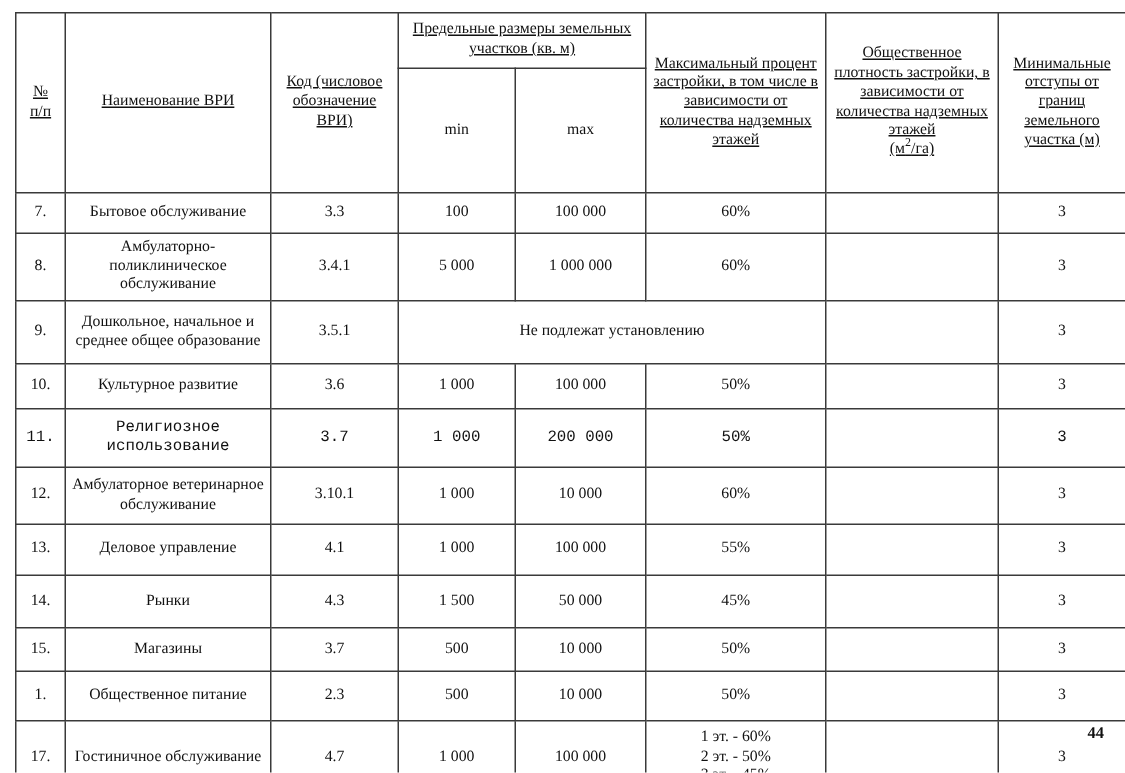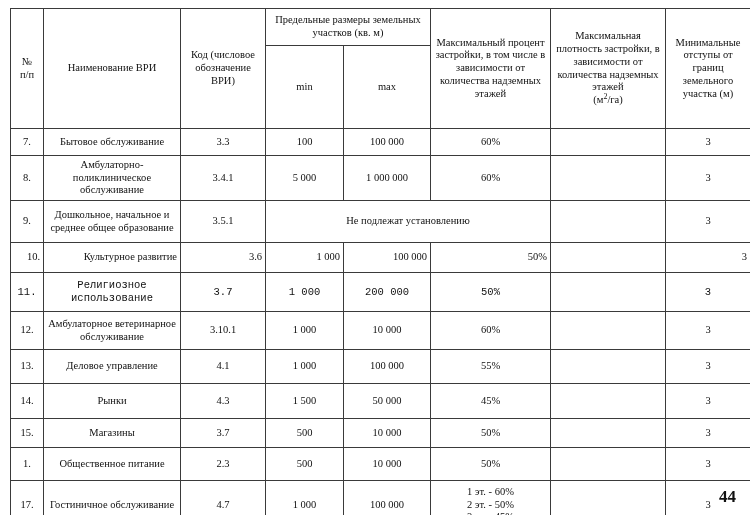--- a/index.html
+++ b/index.html
@@ -70,41 +70,41 @@
   td.name-cell   { text-align: center; }
   td.num-cell    { text-align: center; }
 
   .multiline { white-space: pre-line; }
 
   .sup { font-size: 8px; vertical-align: super; line-height: 0; }
 
   .page-number {
     position: absolute;
     right: 14px;
-    bottom: 8px;
-    font-size: 17px;
+    bottom: 20px;
+    font-size: 11px;
     font-family: "Liberation Serif", "DejaVu Serif", serif;
     color: #111;
     font-weight: bold;
   }
 
   
   tr.r-7  td { height: 22px; }
   tr.r-8  td { height: 40px; }
   tr.r-9  td { height: 37px; }
-  tr.r-10 td { height: 25px; text-align: right; }
+  tr.r-10 td { height: 25px; }
   tr.r-11 td { height: 34px; font-family: Liberation Mono, monospace; }
   tr.r-12 td { height: 33px; }
   tr.r-13 td { height: 29px; }
   tr.r-14 td { height: 30px; font-family: Liberation Serif, serif; }
   tr.r-15 td { height: 24px; }
   tr.r-16 td { height: 28px; }
   tr.r-17 td { height: 44px; }
 
-  thead tr.h-top th    { height: 32px; }
+  thead tr.h-top th    { height: 32px; text-decoration: underline; }
   thead tr.h-bottom th { height: 78px; }
 </style>
 </head>
 <body>
 
 <div class="page">
 
   <table class="vri">
     <colgroup>
       <col class="c-num">
@@ -119,21 +119,21 @@
 
     <thead>
       <tr class="h-top">
         <th rowspan="2" class="multiline">№
 п/п</th>
         <th rowspan="2">Наименование ВРИ</th>
         <th rowspan="2">Код (числовое обозначение ВРИ)</th>
         <th colspan="2">Предельные размеры земельных участков (кв. м)</th>
         <th rowspan="2">Максимальный процент застройки, в том числе в зависимости от количества надземных этажей</th>
         <th rowspan="2">
-          <span>Максимальная плотность застройки, в зависимости от количества надземных этажей</span>
+          <span>Общественное плотность застройки, в зависимости от количества надземных этажей</span>
           <br>
           <span>(м</span><span class="sup">2</span><span>/га)</span>
         </th>
         <th rowspan="2">Минимальные отступы от границ земельного участка (м)</th>
       </tr>
       <tr class="h-bottom">
         <th>min</th>
         <th>max</th>
       </tr>
     </thead>

